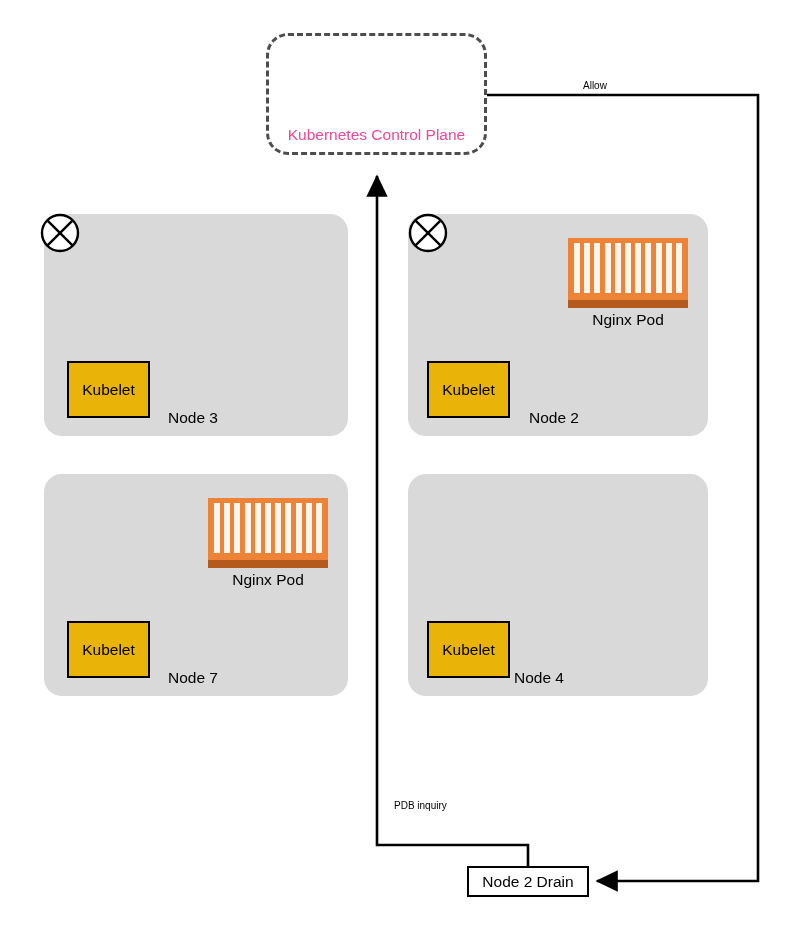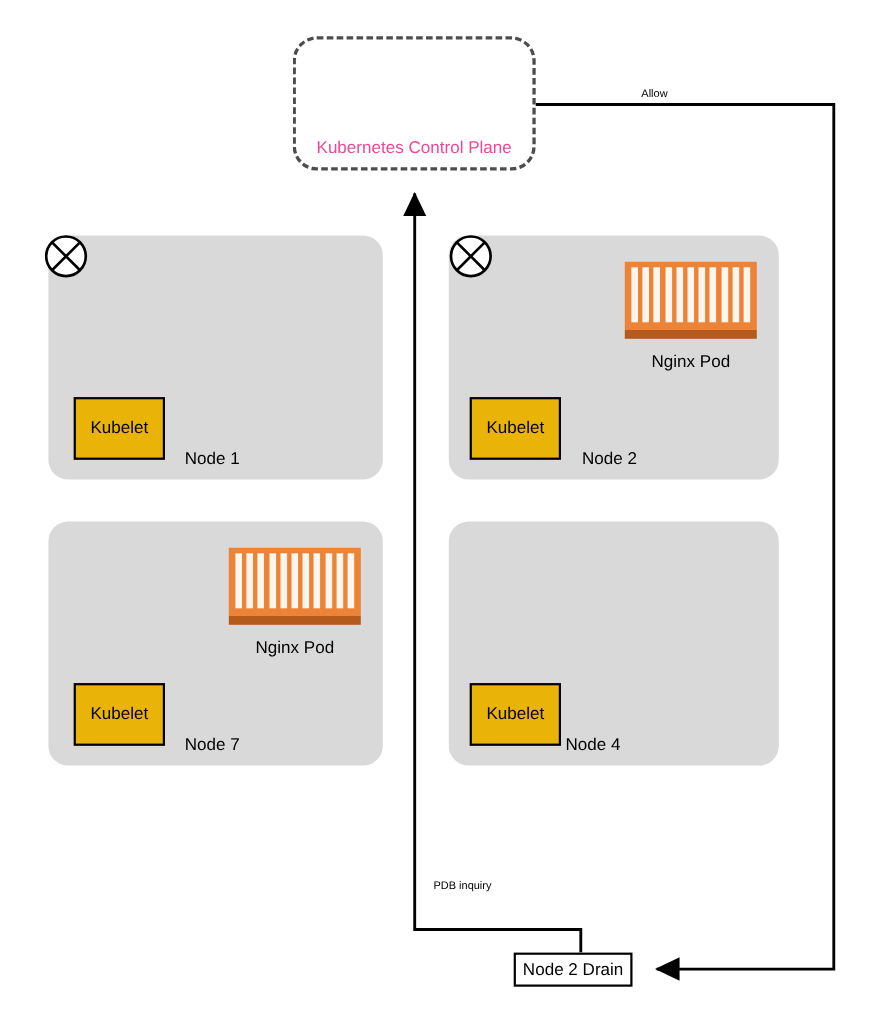--- a/index.html
+++ b/index.html
@@ -127,38 +127,37 @@
   .pod-label {
     position: absolute;
     left: 0;
     top: 72px;
     width: 100%;
     text-align: center;
     font-size: 15.5px;
     line-height: 19px;
     color: #000000;
     white-space: nowrap;
-    margin-top: 10px;
   }
 
   
   .edge-label {
     position: absolute;
     font-size: 10px;
     line-height: 19px;
     color: #000000;
     white-space: nowrap;
   }
 
   
   .drain-box {
     position: absolute;
     left: 467px;
     top: 866px;
-    width: 108px;
+    width: 122px;
     height: 31px;
     background: #ffffff;
     border: 2.5px solid #000000;
     box-sizing: border-box;
     display: flex;
     align-items: center;
     justify-content: center;
     font-size: 15.5px;
     color: #000000;
     white-space: nowrap;
@@ -188,21 +187,21 @@
   <div class="control-plane"></div>
   <div class="control-plane-label">Kubernetes Control Plane</div>
 
   <div class="node" style="left:44px; top:214px; width:304px; height:222px;"></div>
   <svg class="circle-x-icon" style="left:40px; top:213px;" viewBox="0 0 40 40">
     <circle cx="20" cy="20" r="18" fill="#ffffff" stroke="#000000" stroke-width="2.4"></circle>
     <line x1="7.3" y1="7.3" x2="32.7" y2="32.7" stroke="#000000" stroke-width="2.4"></line>
     <line x1="32.7" y1="7.3" x2="7.3" y2="32.7" stroke="#000000" stroke-width="2.4"></line>
   </svg>
   <div class="kubelet-box" style="left:67px; top:361px;">Kubelet</div>
-  <div class="node-label" style="left:168px; top:408px;">Node 1</div>
+  <div class="node-label" style="left:168px; top:408px;">Node 3</div>
 
   <div class="node" style="left:408px; top:214px; width:300px; height:222px;"></div>
   <svg class="circle-x-icon" style="left:408px; top:213px;" viewBox="0 0 40 40">
     <circle cx="20" cy="20" r="18" fill="#ffffff" stroke="#000000" stroke-width="2.4"></circle>
     <line x1="7.3" y1="7.3" x2="32.7" y2="32.7" stroke="#000000" stroke-width="2.4"></line>
     <line x1="32.7" y1="7.3" x2="7.3" y2="32.7" stroke="#000000" stroke-width="2.4"></line>
   </svg>
   <div class="pod" style="left:568px; top:238px; width:120px; height:92px;">
     <div class="pod-body">
       <span class="pod-slat"></span>

